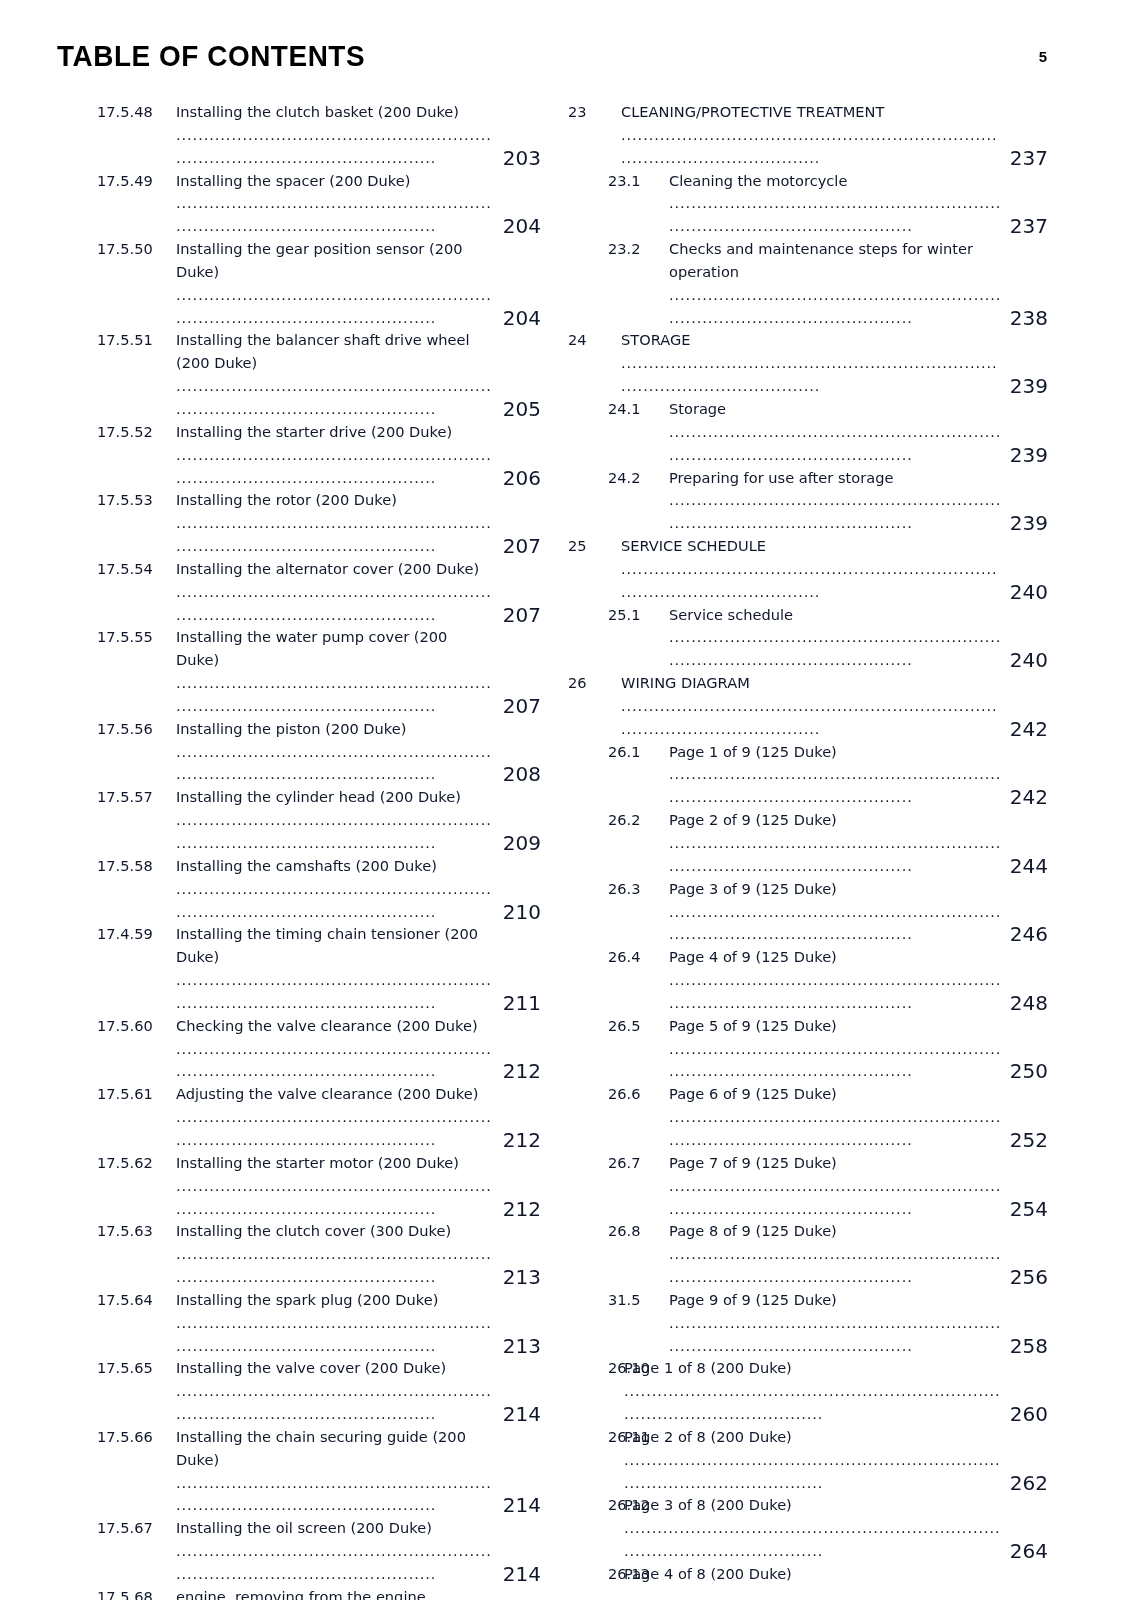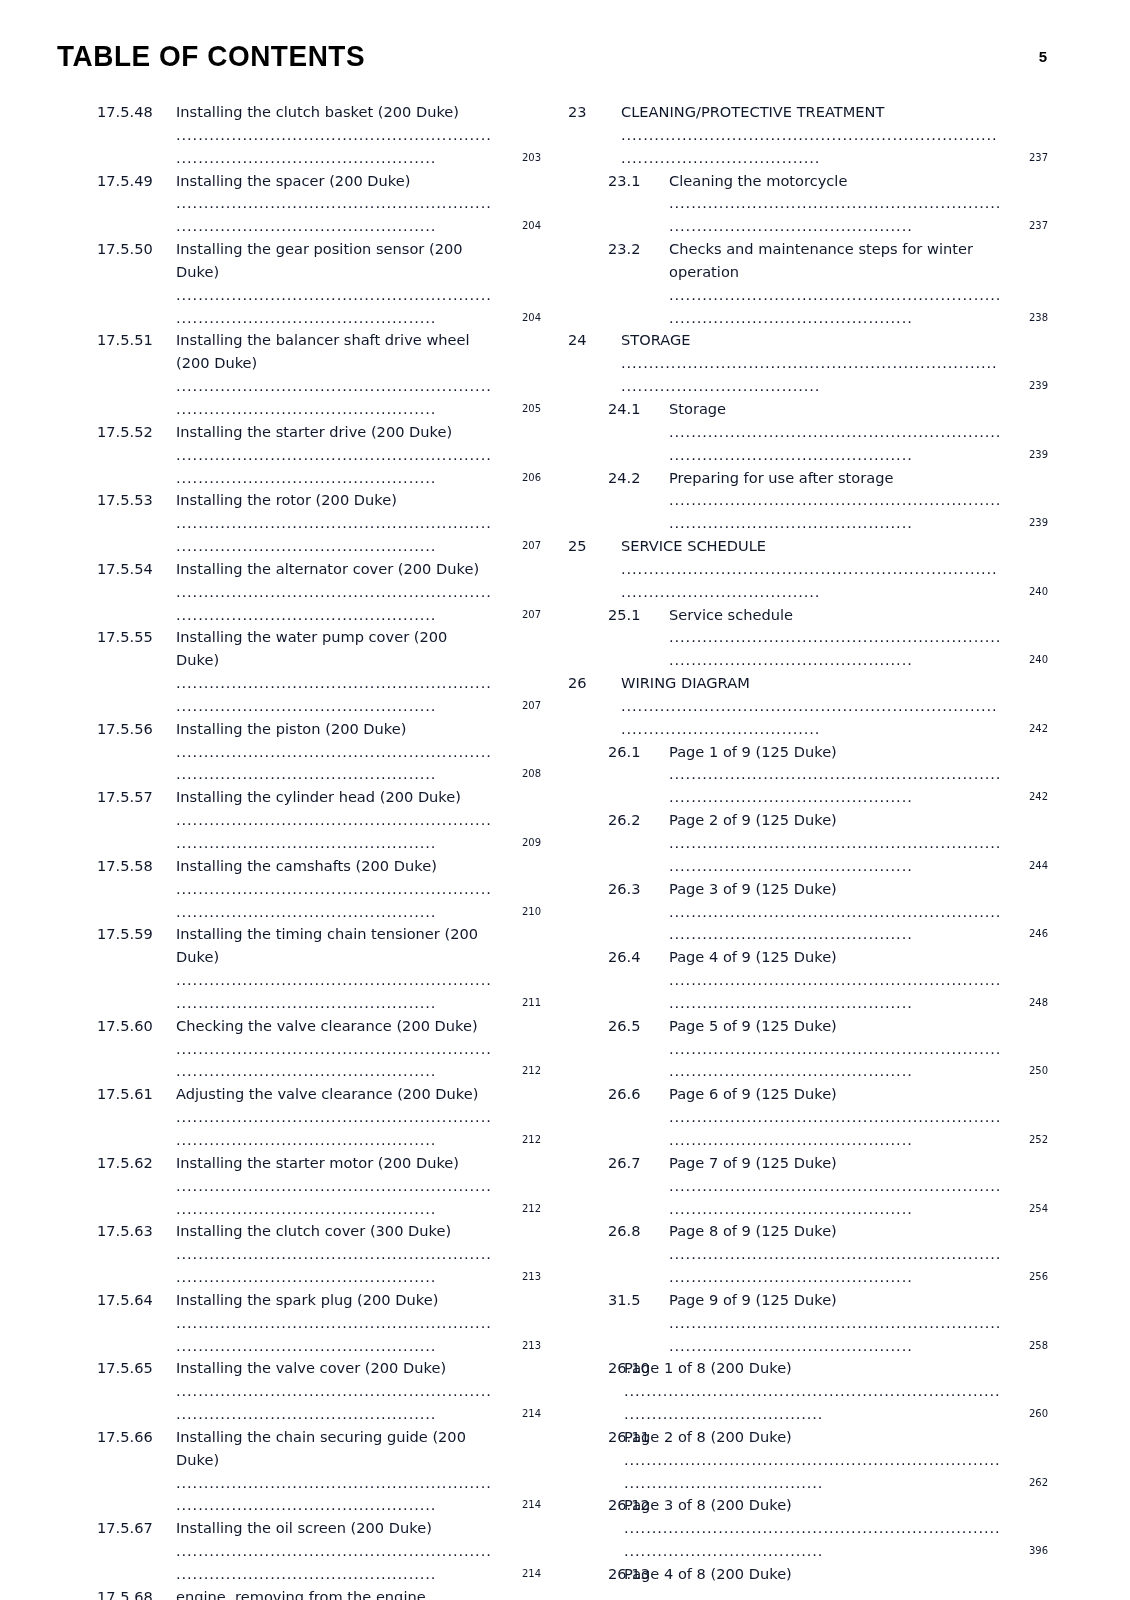--- a/index.html
+++ b/index.html
@@ -107,21 +107,21 @@
     letter-spacing: 0.9px;
     word-break: break-all;
     overflow-wrap: anywhere;
   }
   .toc-page {
     position: absolute;
     right: 0;
     bottom: 0;
     width: 42px;
     text-align: right;
-    font-size: 10px;
+    font-size: 20px;
     line-height: 22.85px;
     white-space: nowrap;
   }
 
   
   .lvl1 .toc-num   { left: 0px; }
   .lvl1 .toc-body  { margin-left: 53px; }
 
   .lvl2 .toc-num   { left: 40px; }
   .lvl2 .toc-body  { margin-left: 101px; }
@@ -205,21 +205,21 @@
             <div class="toc-title-wrap"><span class="toc-title">Installing the cylinder head (200 Duke) </span><span class="toc-leader">........................................................................................................</span><span class="toc-page">209</span></div>
           </div>
         </div>
         <div class="toc-row lvl4">
           <span class="toc-num">17.5.58</span>
           <div class="toc-body">
             <div class="toc-title-wrap"><span class="toc-title">Installing the camshafts (200 Duke) </span><span class="toc-leader">........................................................................................................</span><span class="toc-page">210</span></div>
           </div>
         </div>
         <div class="toc-row lvl4">
-          <span class="toc-num">17.5.59</span>
+          <span class="toc-num">17.4.59</span>
           <div class="toc-body">
             <div class="toc-title-wrap"><span class="toc-title">Installing the timing chain tensioner (200 Duke) </span><span class="toc-leader">........................................................................................................</span><span class="toc-page">211</span></div>
           </div>
         </div>
         <div class="toc-row lvl4">
           <span class="toc-num">17.5.60</span>
           <div class="toc-body">
             <div class="toc-title-wrap"><span class="toc-title">Checking the valve clearance (200 Duke) </span><span class="toc-leader">........................................................................................................</span><span class="toc-page">212</span></div>
           </div>
         </div>
@@ -389,21 +389,21 @@
         </div>
         <div class="toc-row lvl2w">
           <span class="toc-num">26.11</span>
           <div class="toc-body">
             <div class="toc-title-wrap"><span class="toc-title">Page 2 of 8 (200 Duke) </span><span class="toc-leader">........................................................................................................</span><span class="toc-page">262</span></div>
           </div>
         </div>
         <div class="toc-row lvl2w">
           <span class="toc-num">26.12</span>
           <div class="toc-body">
-            <div class="toc-title-wrap"><span class="toc-title">Page 3 of 8 (200 Duke) </span><span class="toc-leader">........................................................................................................</span><span class="toc-page">396</span></div>
+            <div class="toc-title-wrap"><span class="toc-title">Page 3 of 8 (200 Duke) </span><span class="toc-leader">........................................................................................................</span><span class="toc-page">264</span></div>
           </div>
         </div>
         <div class="toc-row lvl2w">
           <span class="toc-num">26.13</span>
           <div class="toc-body">
             <div class="toc-title-wrap"><span class="toc-title">Page 4 of 8 (200 Duke) </span><span class="toc-leader">........................................................................................................</span></div>
           </div>
         </div>
       </div>
   </div>

